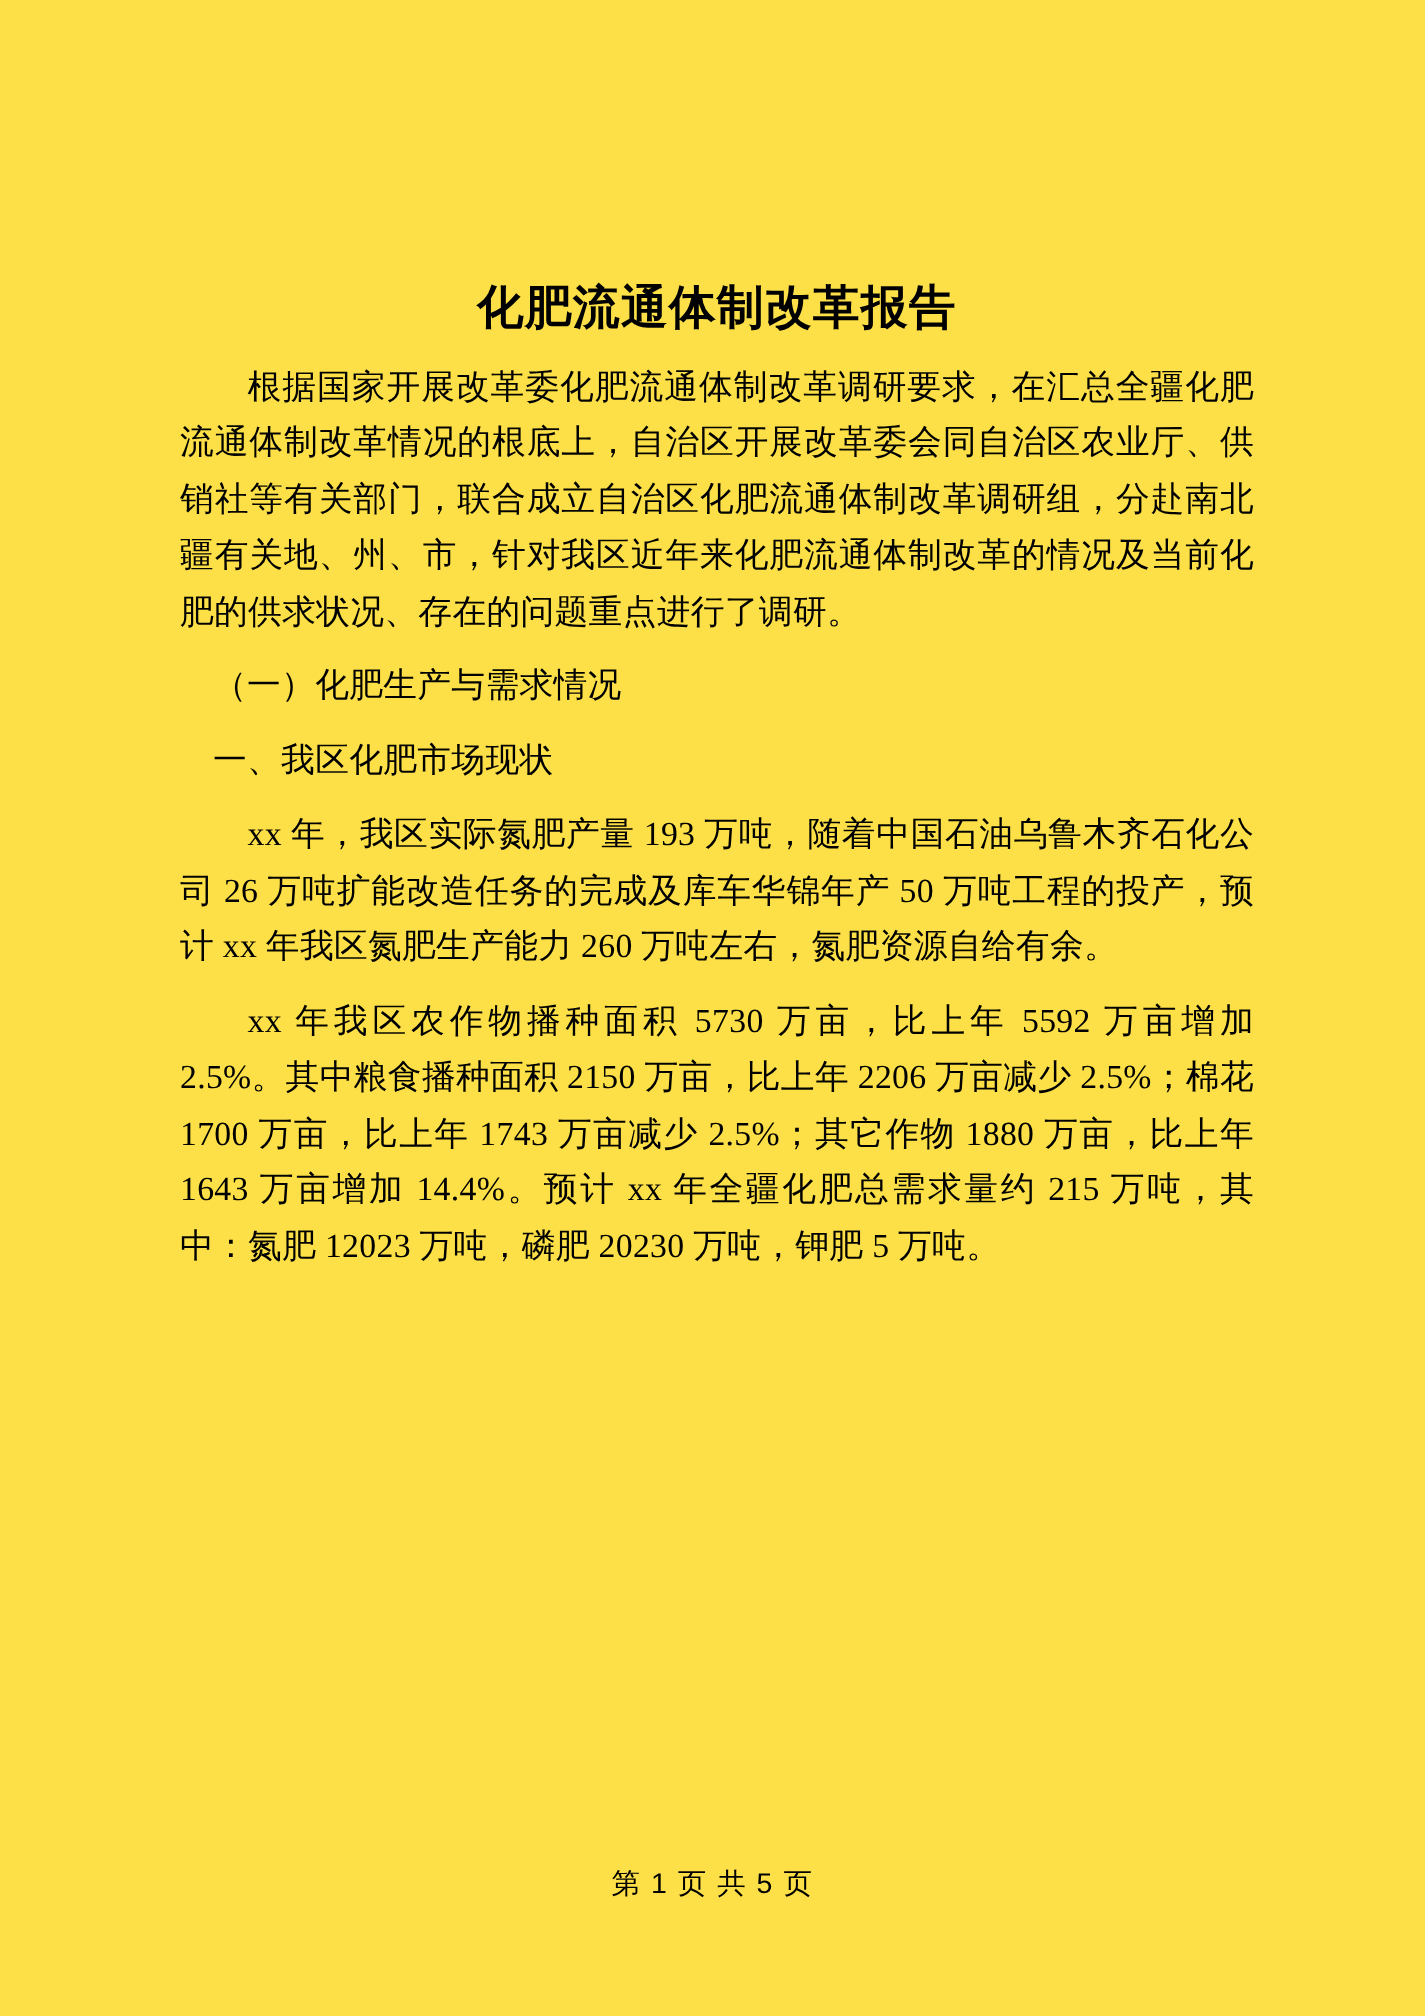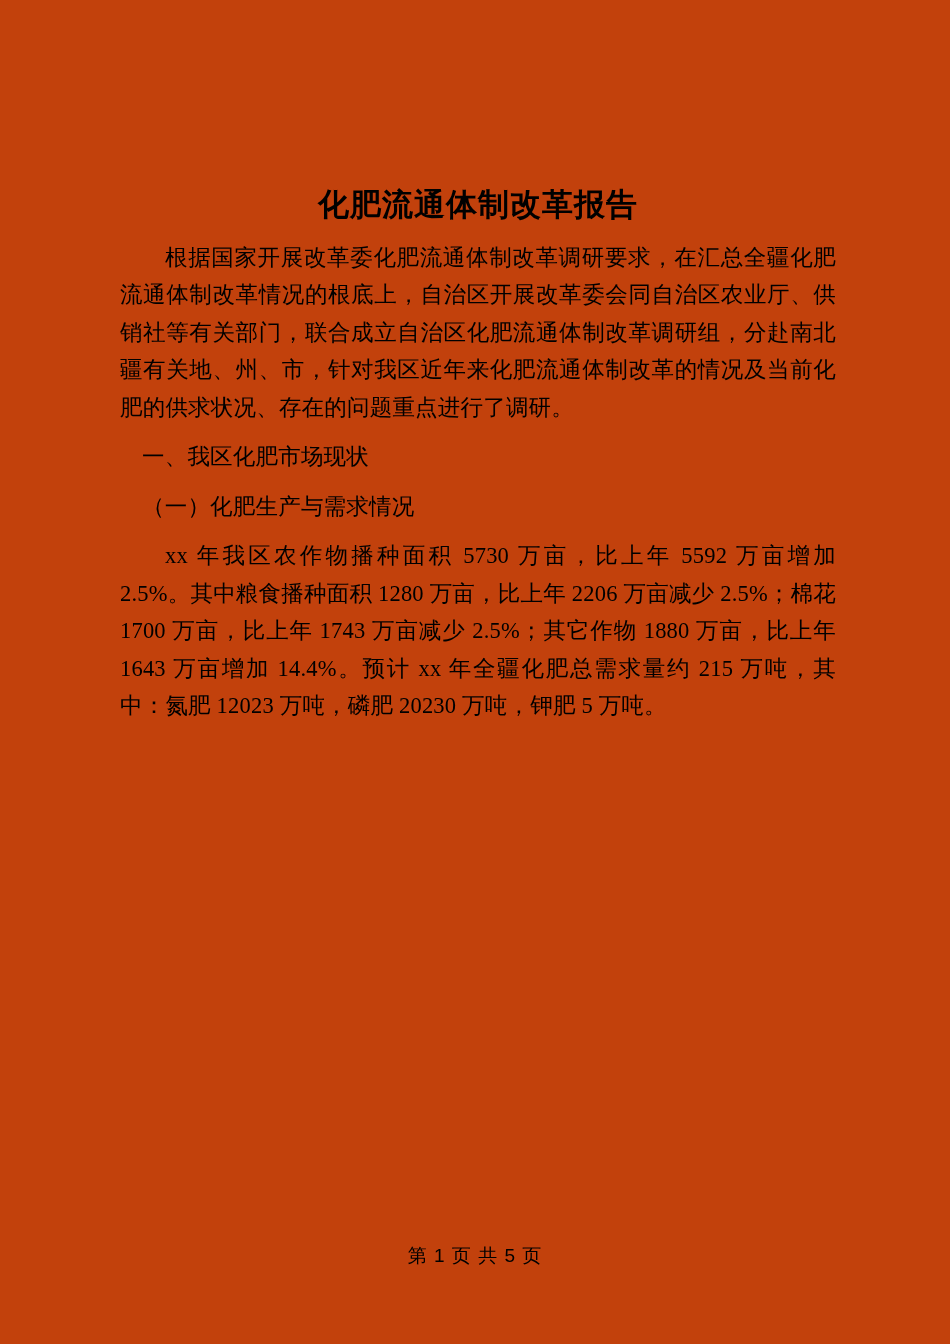--- a/index.html
+++ b/index.html
@@ -14,21 +14,21 @@
     color: #000000;
     position: relative;
     overflow: hidden;
   }
   .page {
     width: 950px;
     height: 1344px;
     box-sizing: border-box;
     padding: 0;
     position: relative;
-    background: #c2410c;
+    background: #fde047;
   }
   .content {
     position: absolute;
     left: 108px;
     top: 0;
     width: 740px;
   }
   .doc-title {
     text-align: center;
     font-size: 31px;
@@ -67,20 +67,21 @@
 </style>
 </head>
 <body>
 
 <div class="page">
   <div class="content">
 
     <h1 class="doc-title">化肥流通体制改革报告</h1>
 
     <p class="para indent2">根据国家开展改革委化肥流通体制改革调研要求，在汇总全疆化肥流通体制改革情况的根底上，自治区开展改革委会同自治区农业厅、供销社等有关部门，联合成立自治区化肥流通体制改革调研组，分赴南北疆有关地、州、市，针对我区近年来化肥流通体制改革的情况及当前化肥的供求状况、存在的问题重点进行了调研。</p>
+    <p class="para indent1">（一）化肥生产与需求情况</p>
     <p class="para indent1">一、我区化肥市场现状</p>
-    <p class="para indent1">（一）化肥生产与需求情况</p>
-    <p class="para indent2">xx 年我区农作物播种面积 5730 万亩，比上年 5592 万亩增加 2.5%。其中粮食播种面积 1280 万亩，比上年 2206 万亩减少 2.5%；棉花 1700 万亩，比上年 1743 万亩减少 2.5%；其它作物 1880 万亩，比上年 1643 万亩增加 14.4%。预计 xx 年全疆化肥总需求量约 215 万吨，其中：氮肥 12023 万吨，磷肥 20230 万吨，钾肥 5 万吨。</p>
+    <p class="para indent2">xx 年，我区实际氮肥产量 193 万吨，随着中国石油乌鲁木齐石化公司 26 万吨扩能改造任务的完成及库车华锦年产 50 万吨工程的投产，预计 xx 年我区氮肥生产能力 260 万吨左右，氮肥资源自给有余。</p>
+    <p class="para indent2">xx 年我区农作物播种面积 5730 万亩，比上年 5592 万亩增加 2.5%。其中粮食播种面积 2150 万亩，比上年 2206 万亩减少 2.5%；棉花 1700 万亩，比上年 1743 万亩减少 2.5%；其它作物 1880 万亩，比上年 1643 万亩增加 14.4%。预计 xx 年全疆化肥总需求量约 215 万吨，其中：氮肥 12023 万吨，磷肥 20230 万吨，钾肥 5 万吨。</p>
 
   </div>
 
   <div class="footer">第 1 页  共 5 页</div>
 </div>
 
 </body></html>

